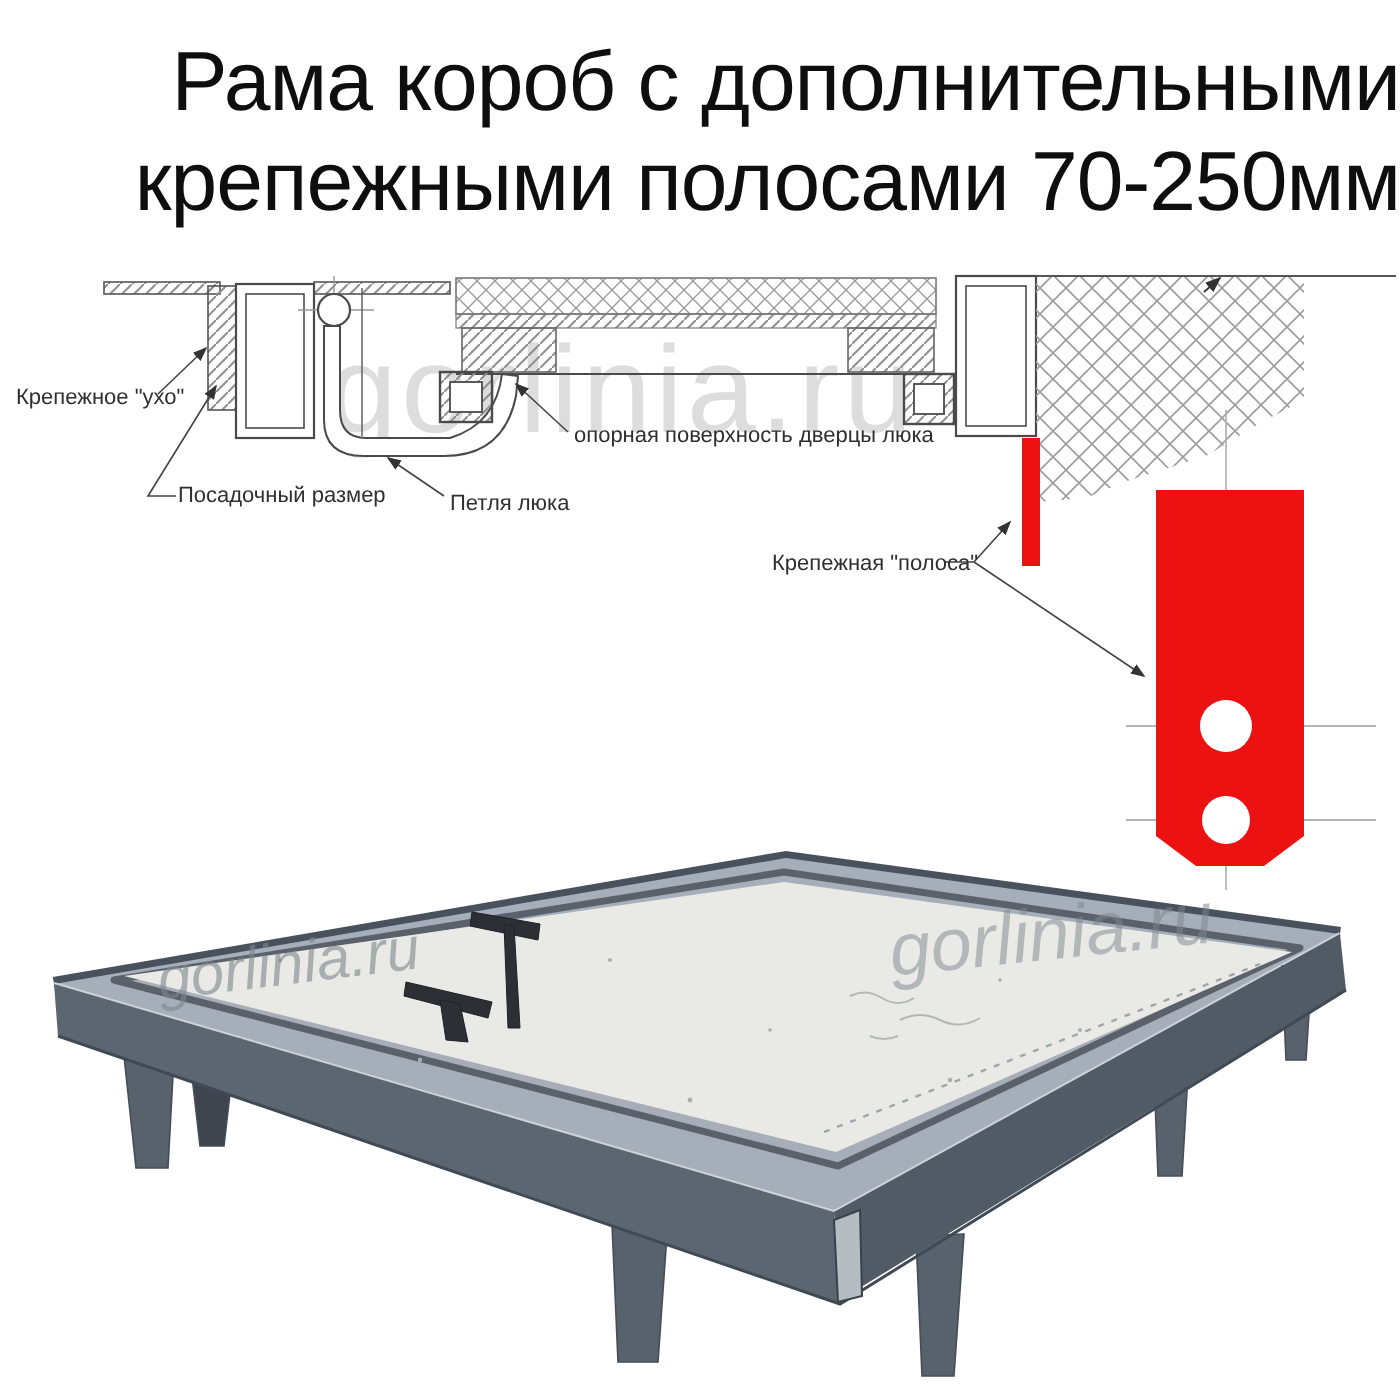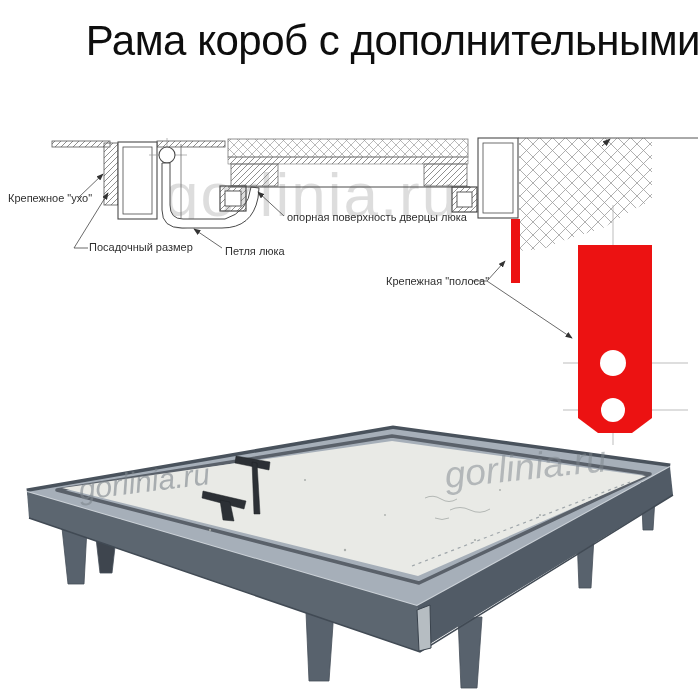--- a/index.html
+++ b/index.html
@@ -14,20 +14,21 @@
   text.wm-big{font-family:"Liberation Sans",sans-serif;font-size:62px;fill:#000;opacity:0.13;letter-spacing:2px;}
   text.wm-photo{font-family:"Liberation Sans",sans-serif;font-style:italic;fill:#7e868d;}
 </style>
 </head>
 <body>
 
 <div class="page">
 
   <div class="title">
     <div>Рама короб с дополнительными</div>
+    <div>крепежными полосами 70-250мм</div>
   </div>
 
   <svg class="diagram" width="700" height="330" viewBox="0 0 700 330">
     <defs>
       <pattern id="hatch" width="6" height="6" patternUnits="userSpaceOnUse">
         <path d="M0,6 L6,0" stroke="#8f8f8f" stroke-width="1" fill="none"></path>
       </pattern>
       <pattern id="xhatch-s" width="9" height="9" patternUnits="userSpaceOnUse">
         <path d="M0,9 L9,0 M0,0 L9,9" stroke="#9c9c9c" stroke-width="0.7" fill="none"></path>
       </pattern>

